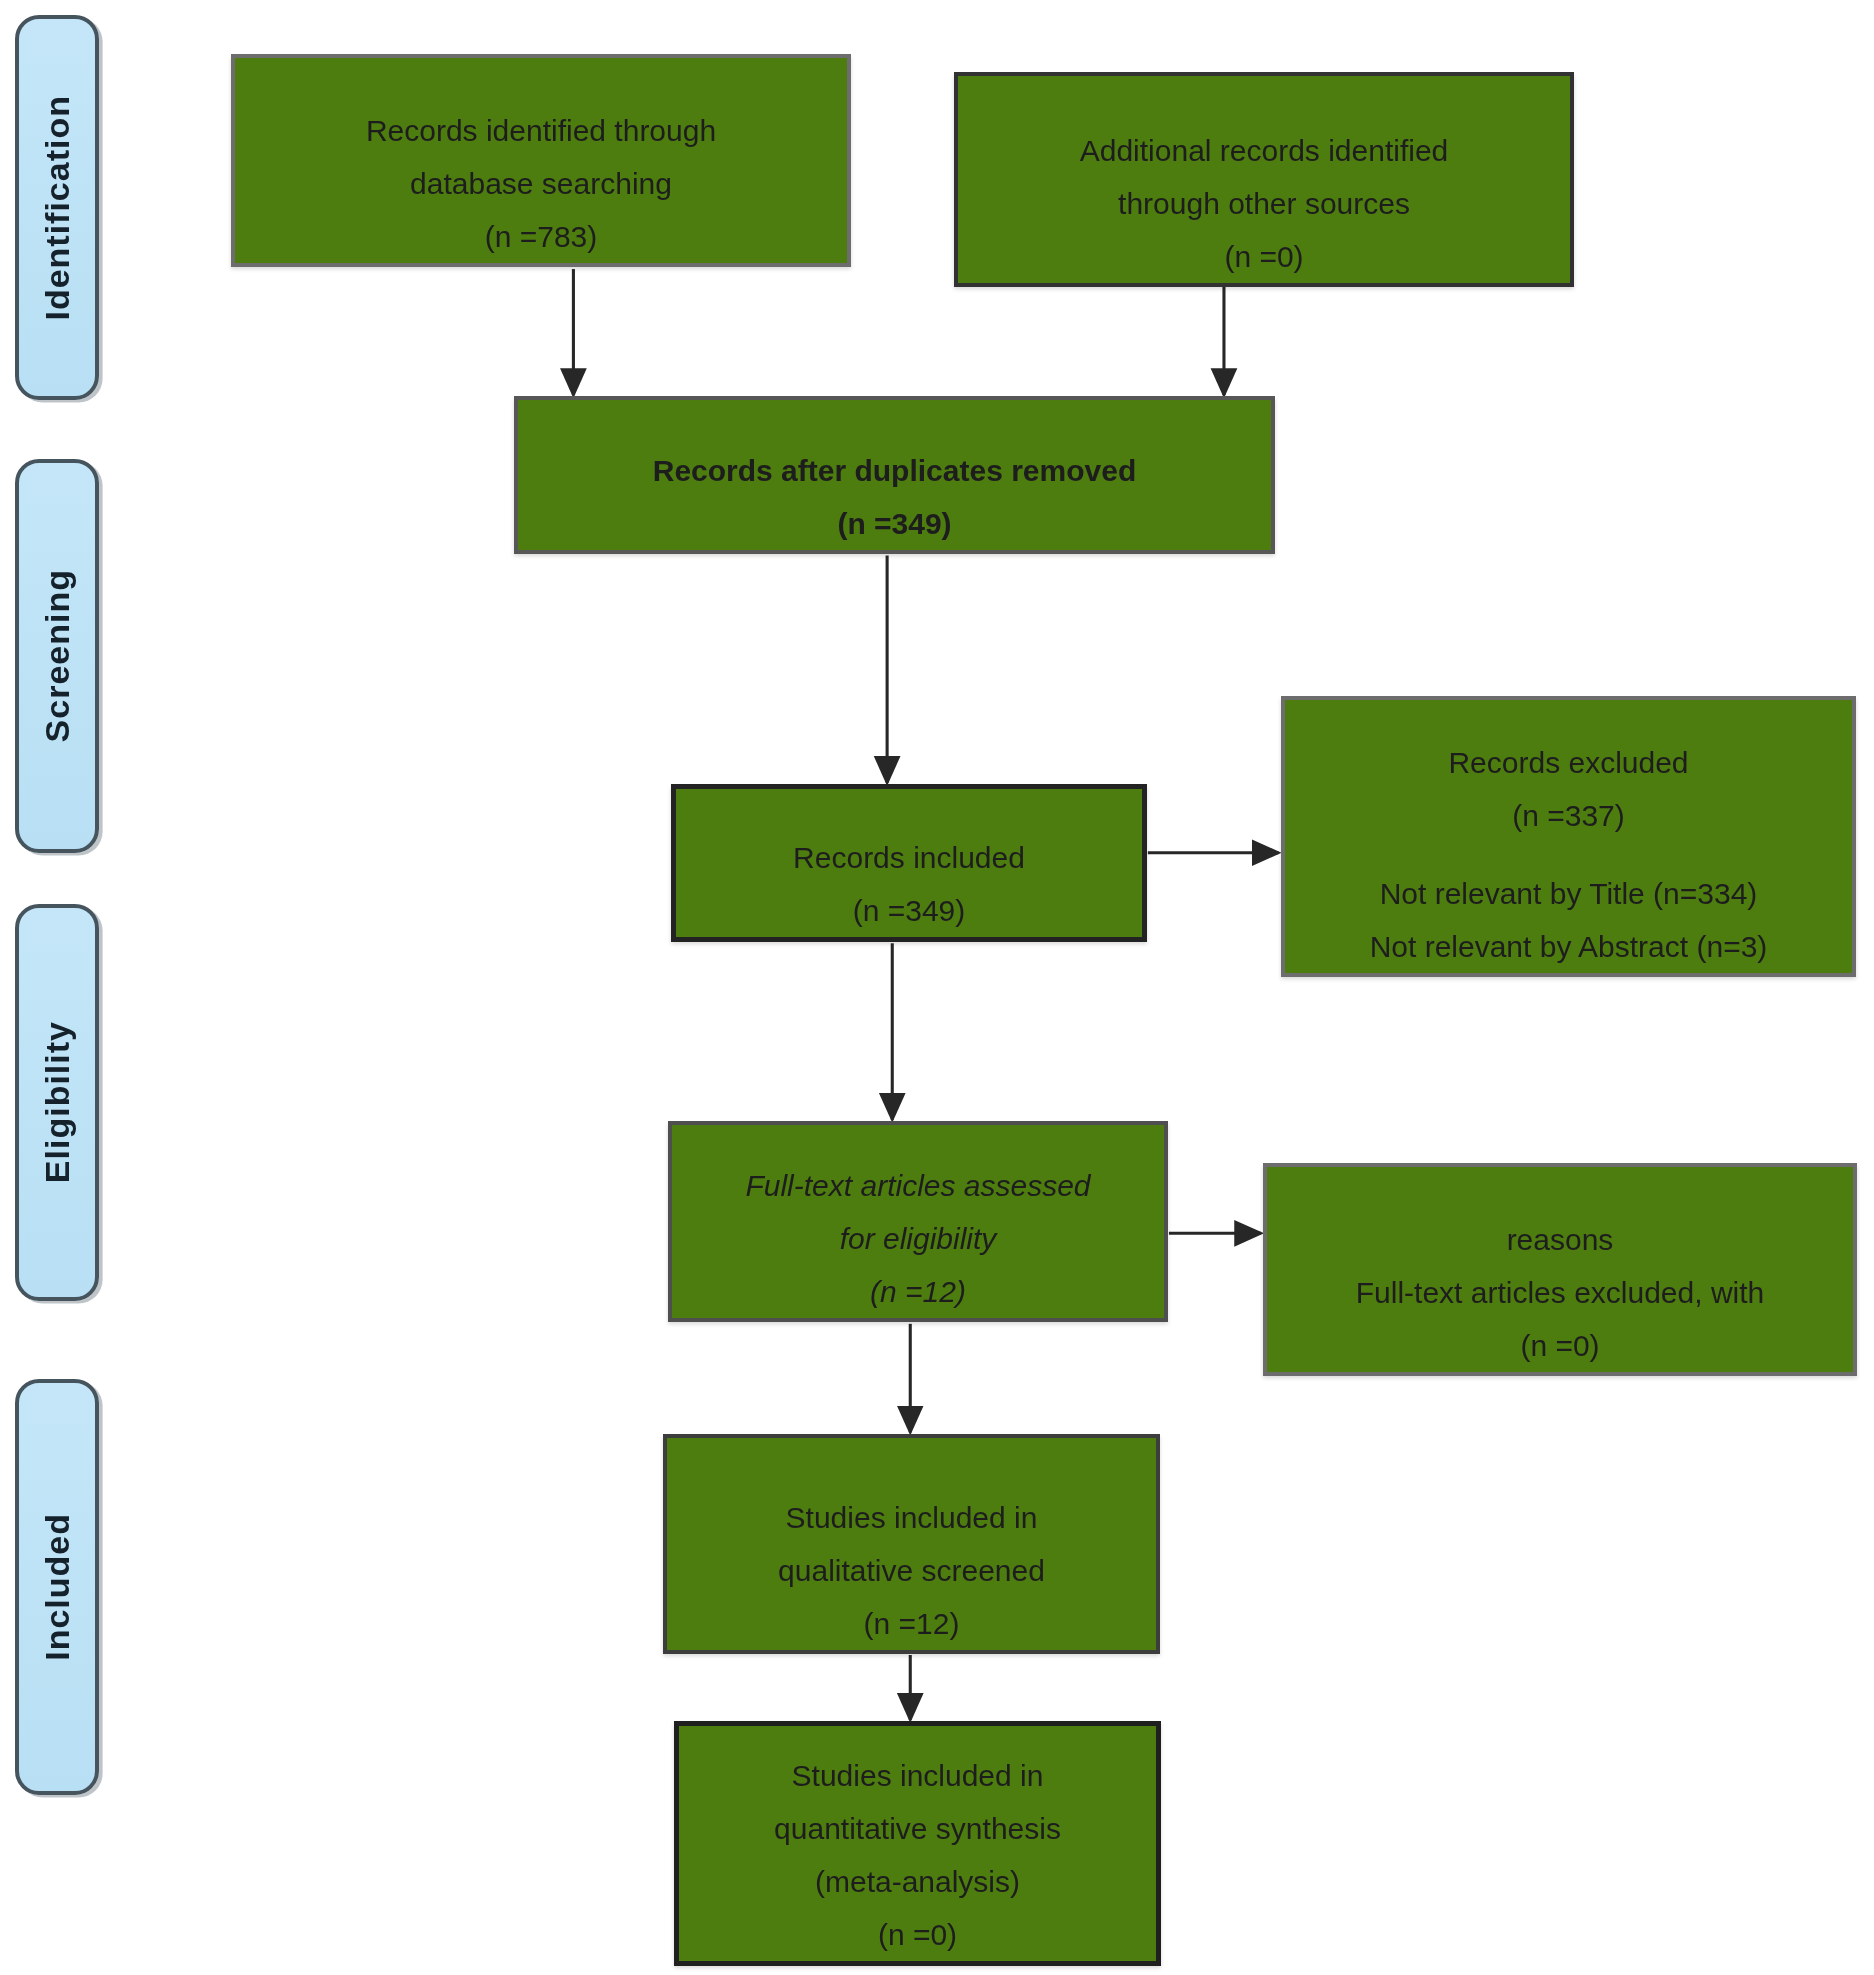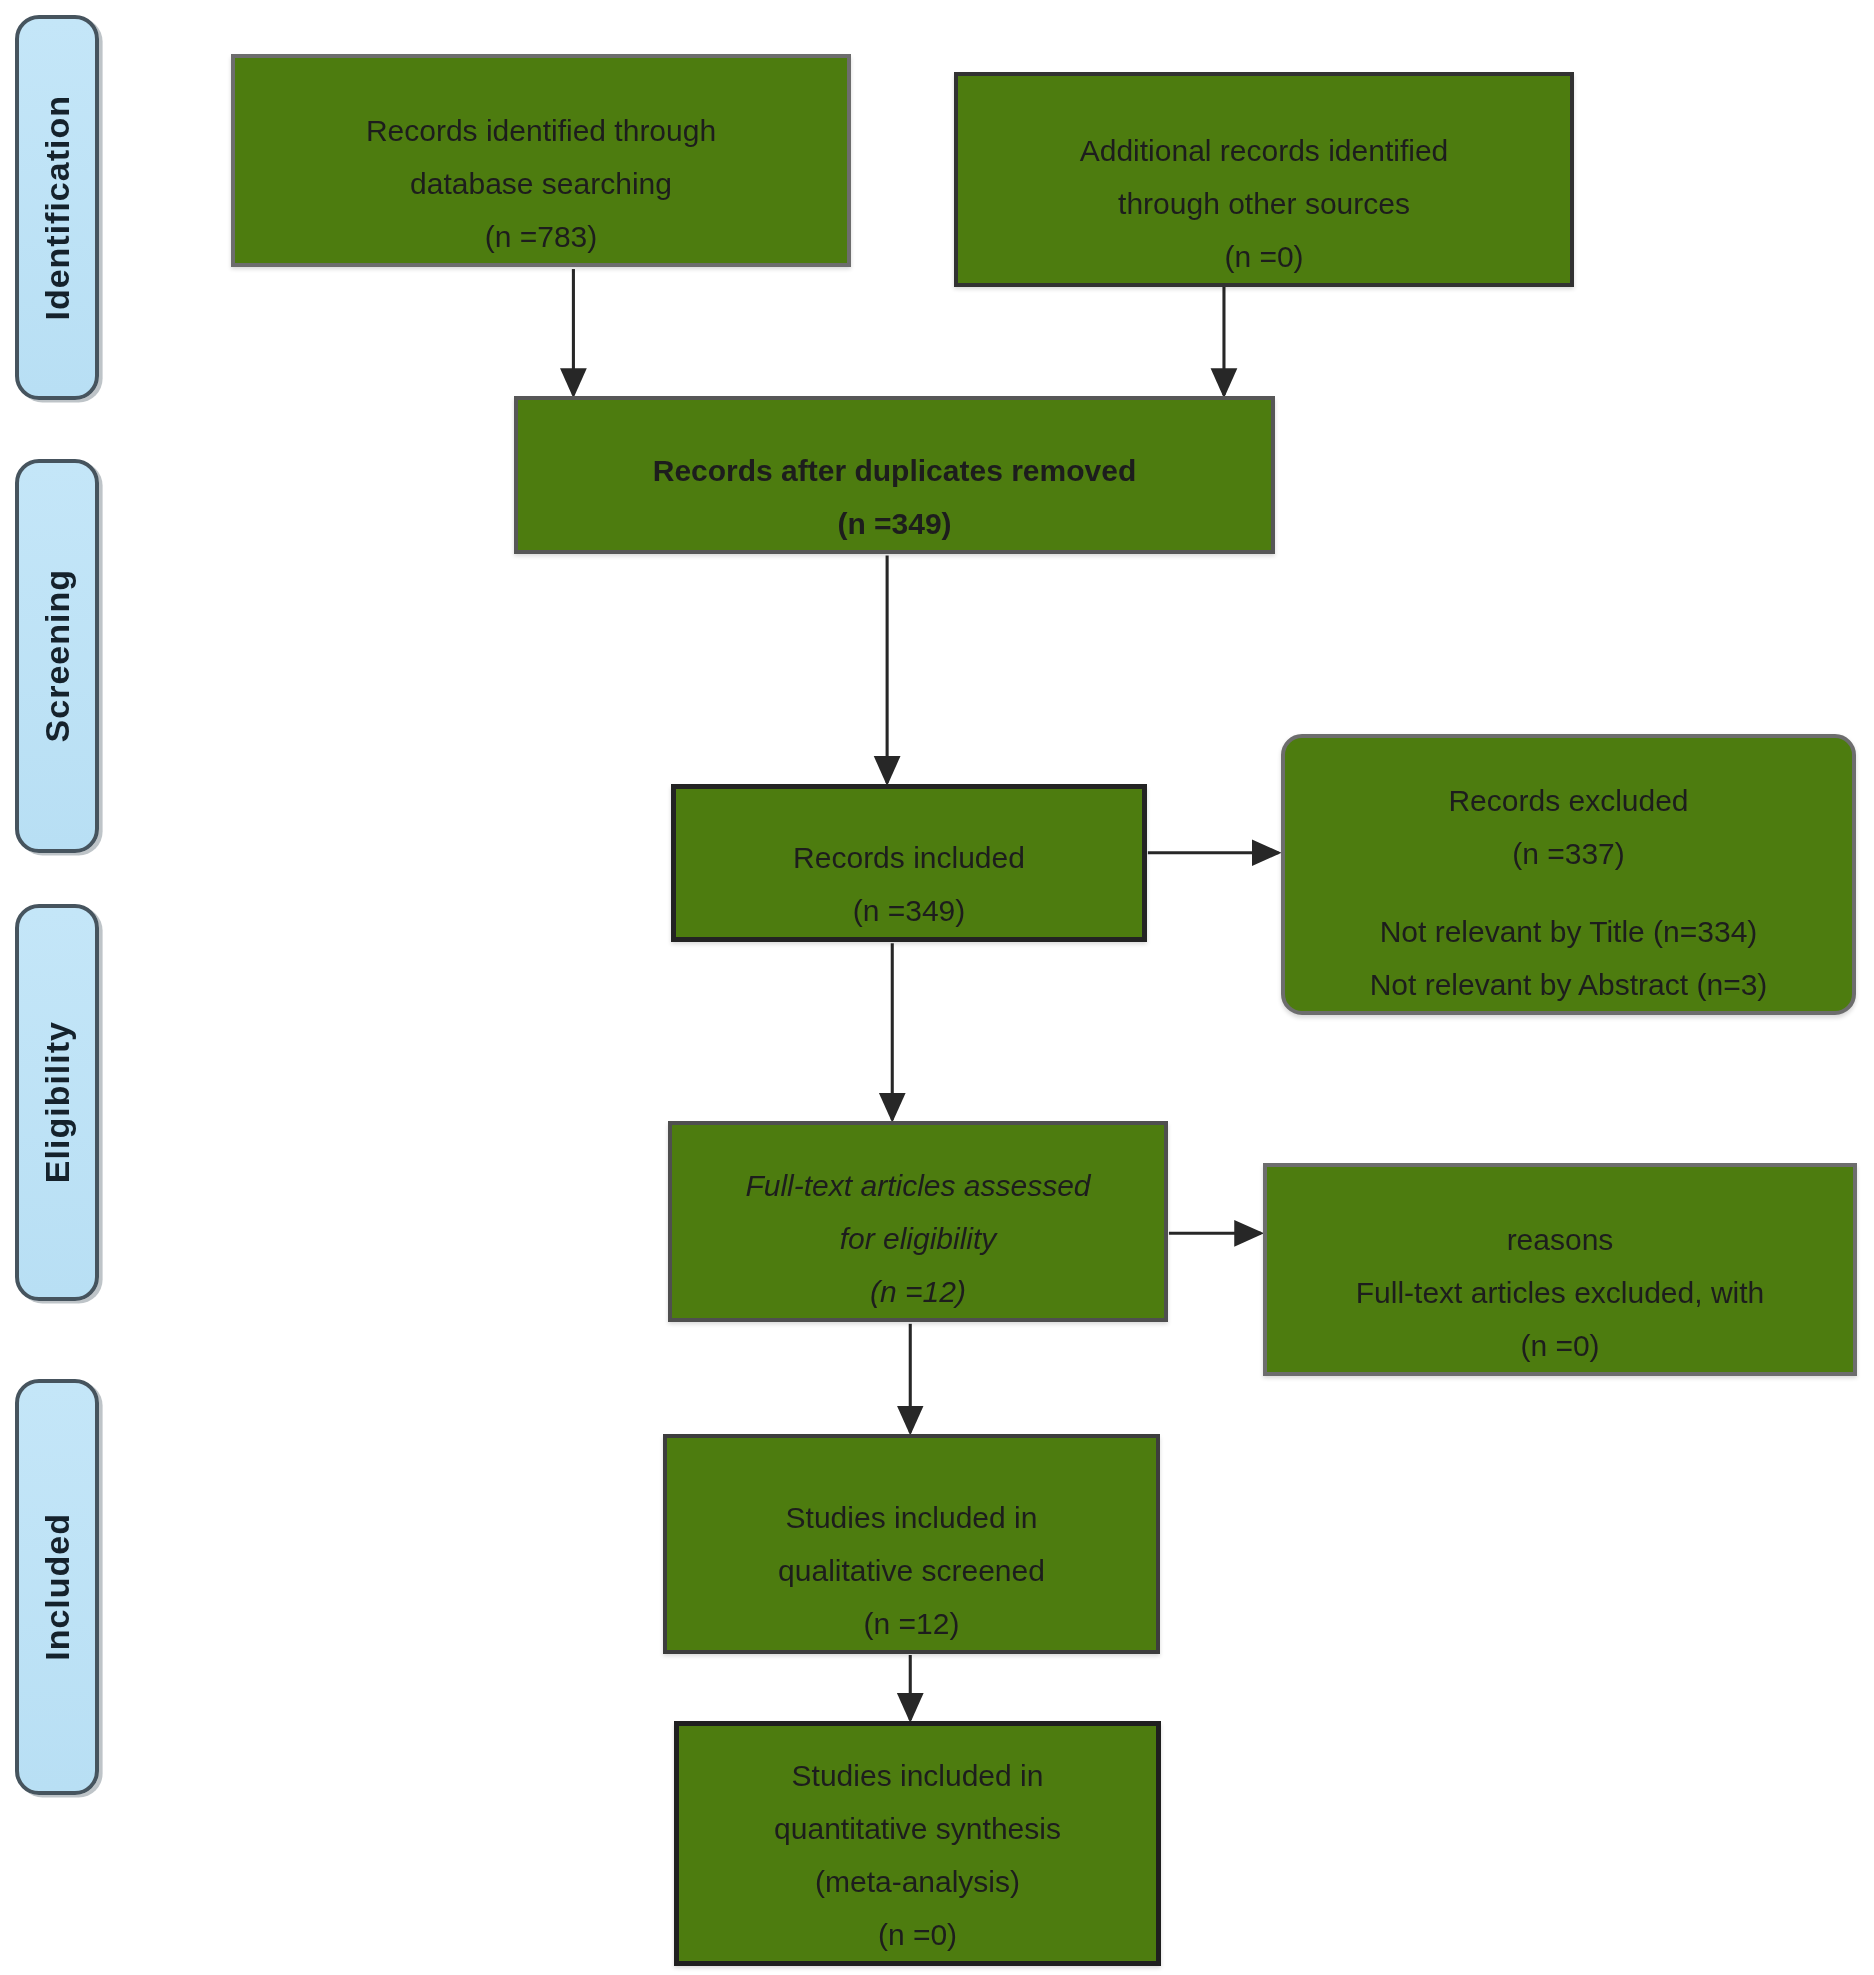--- a/index.html
+++ b/index.html
@@ -67,21 +67,21 @@
     color: #1d1d1d;
     font-size: 30px;
   }
   .tline { line-height: 53px; white-space: nowrap; }
   .tline.spacer { height: 25px; }
 
   #b1 { left: 231px;  top: 54px;  width: 620px; height: 213px; border-color: #6d6d6d; }
   #b2 { left: 954px; top: 72px;  width: 620px; height: 215px; border-color: #323232; }
   #b3 { left: 514px; top: 396px;  width: 761px; height: 158px; border-color: #575757; font-weight: bold; }
   #b4 { left: 671px; top: 784px; width: 476px;  height: 158px; border-color: #232323; border-width: 5.1px; }
-  #b5 { left: 1281px; top: 734px; width: 575px; height: 281px; border-color: #6d6d6d; border-radius: 21px; }
+  #b5 { left: 1281px; top: 696px; width: 575px; height: 281px; border-color: #6d6d6d; }
   #b6 { left: 668px; top: 1121px; width: 500px;  height: 201px; border-color: #4f4f4f; font-style: italic; }
   #b7 { left: 1263px; top: 1163px; width: 594px; height: 213px; border-color: #6d6d6d; }
   #b8 { left: 663px; top: 1434px; width: 497px;  height: 220px; border-color: #3d3d3d; }
   #b9 { left: 674px; top: 1721px; width: 487px;  height: 245px; border-color: #1f1f1f; border-width: 5.1px; }
 </style>
 </head>
 <body>
 
 <div class="canvas">
 

